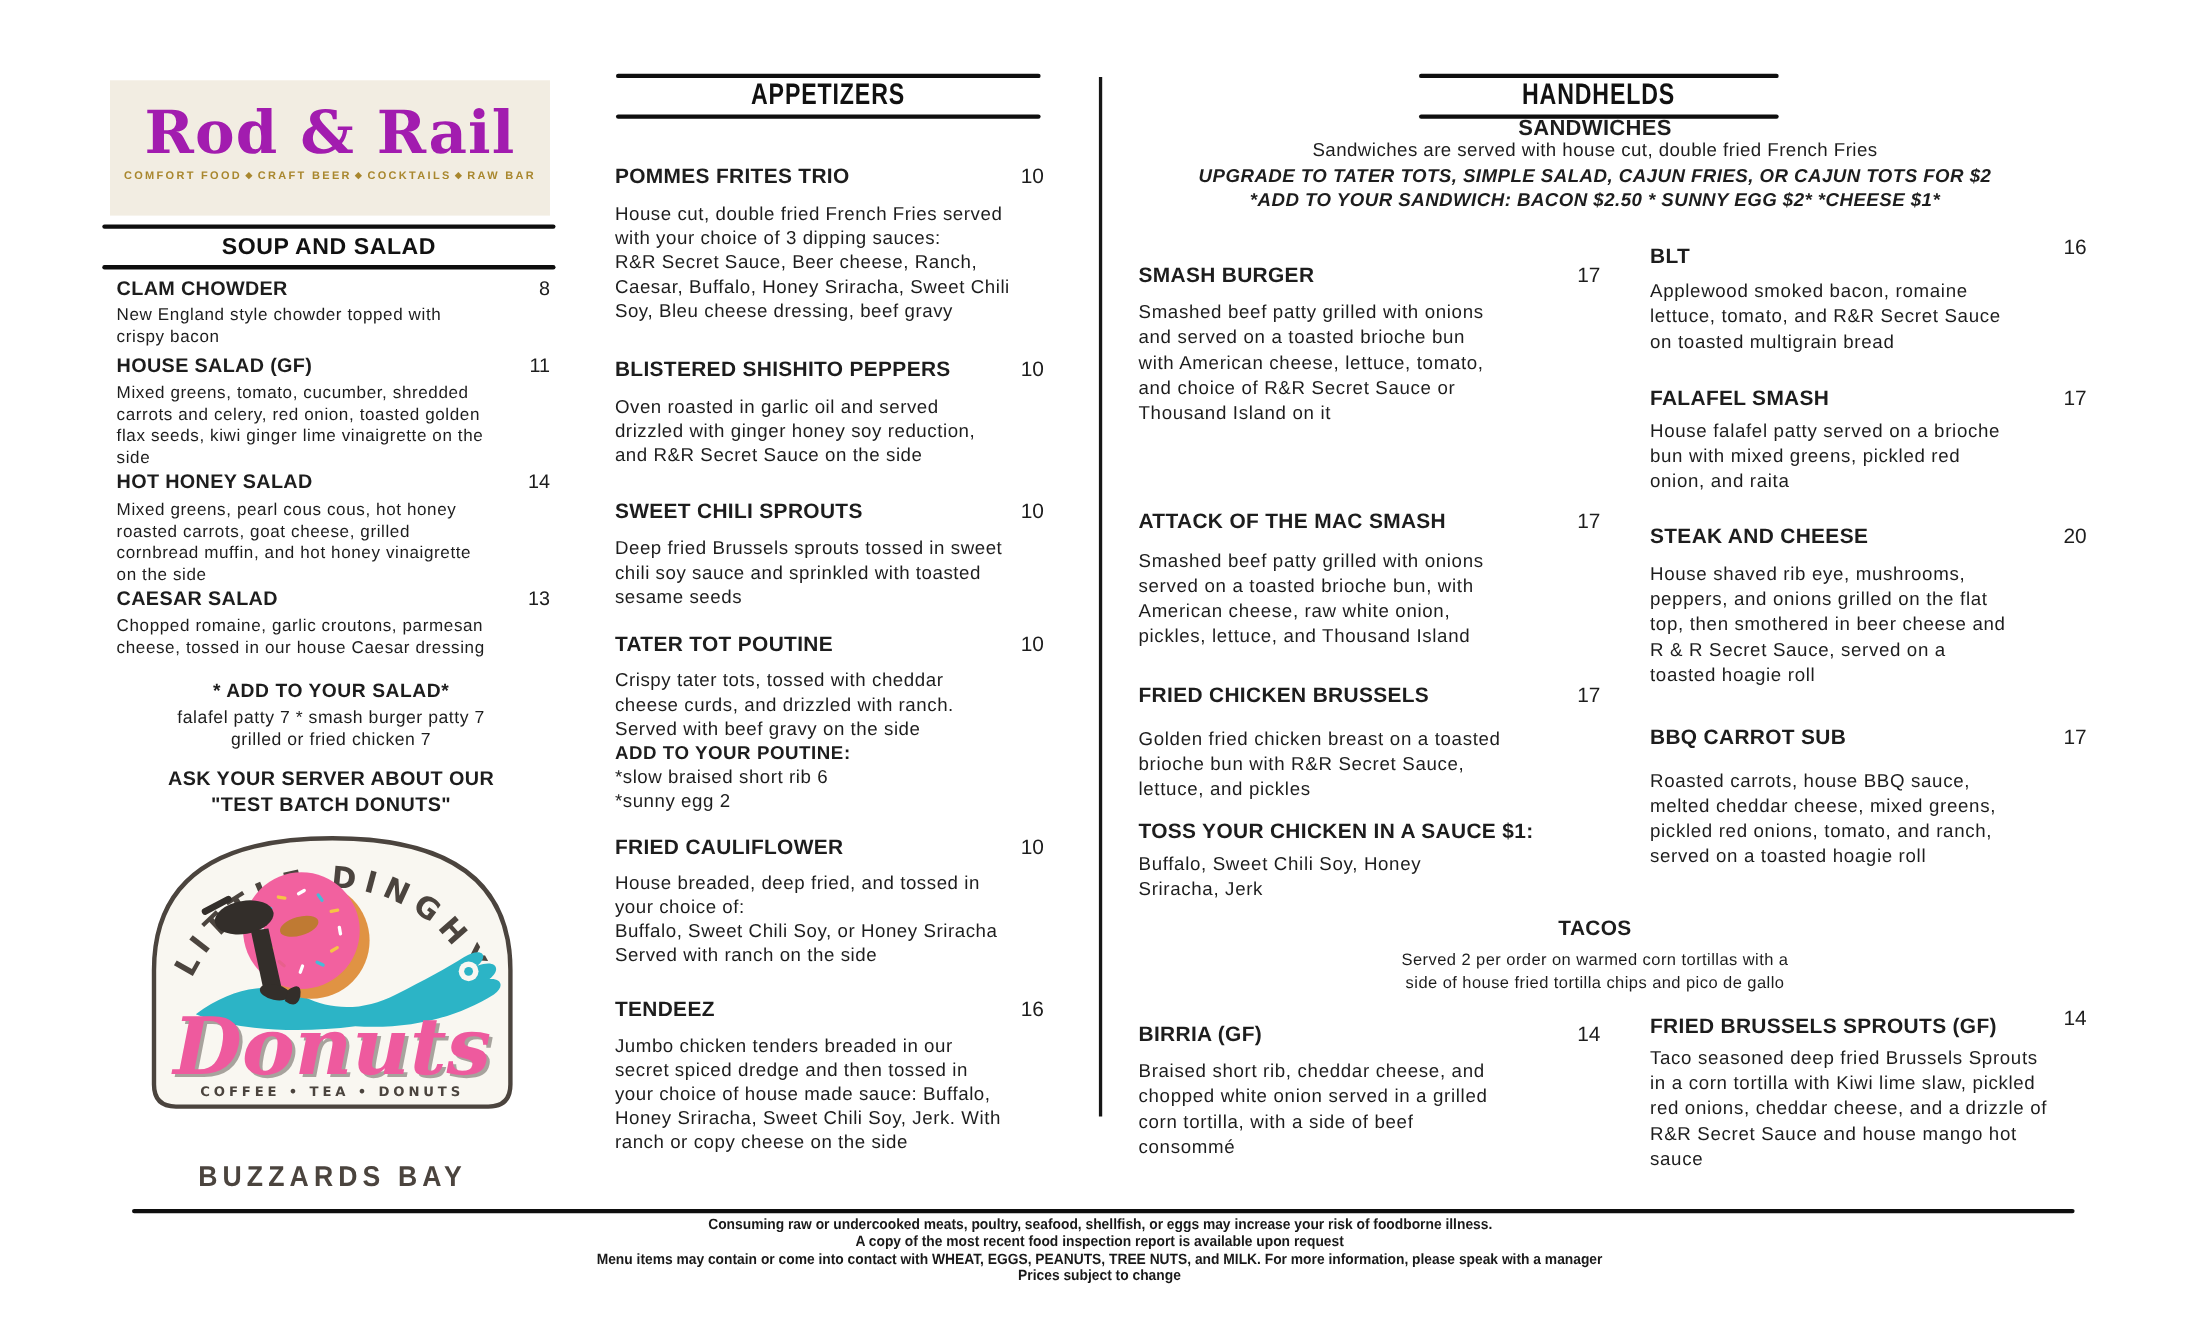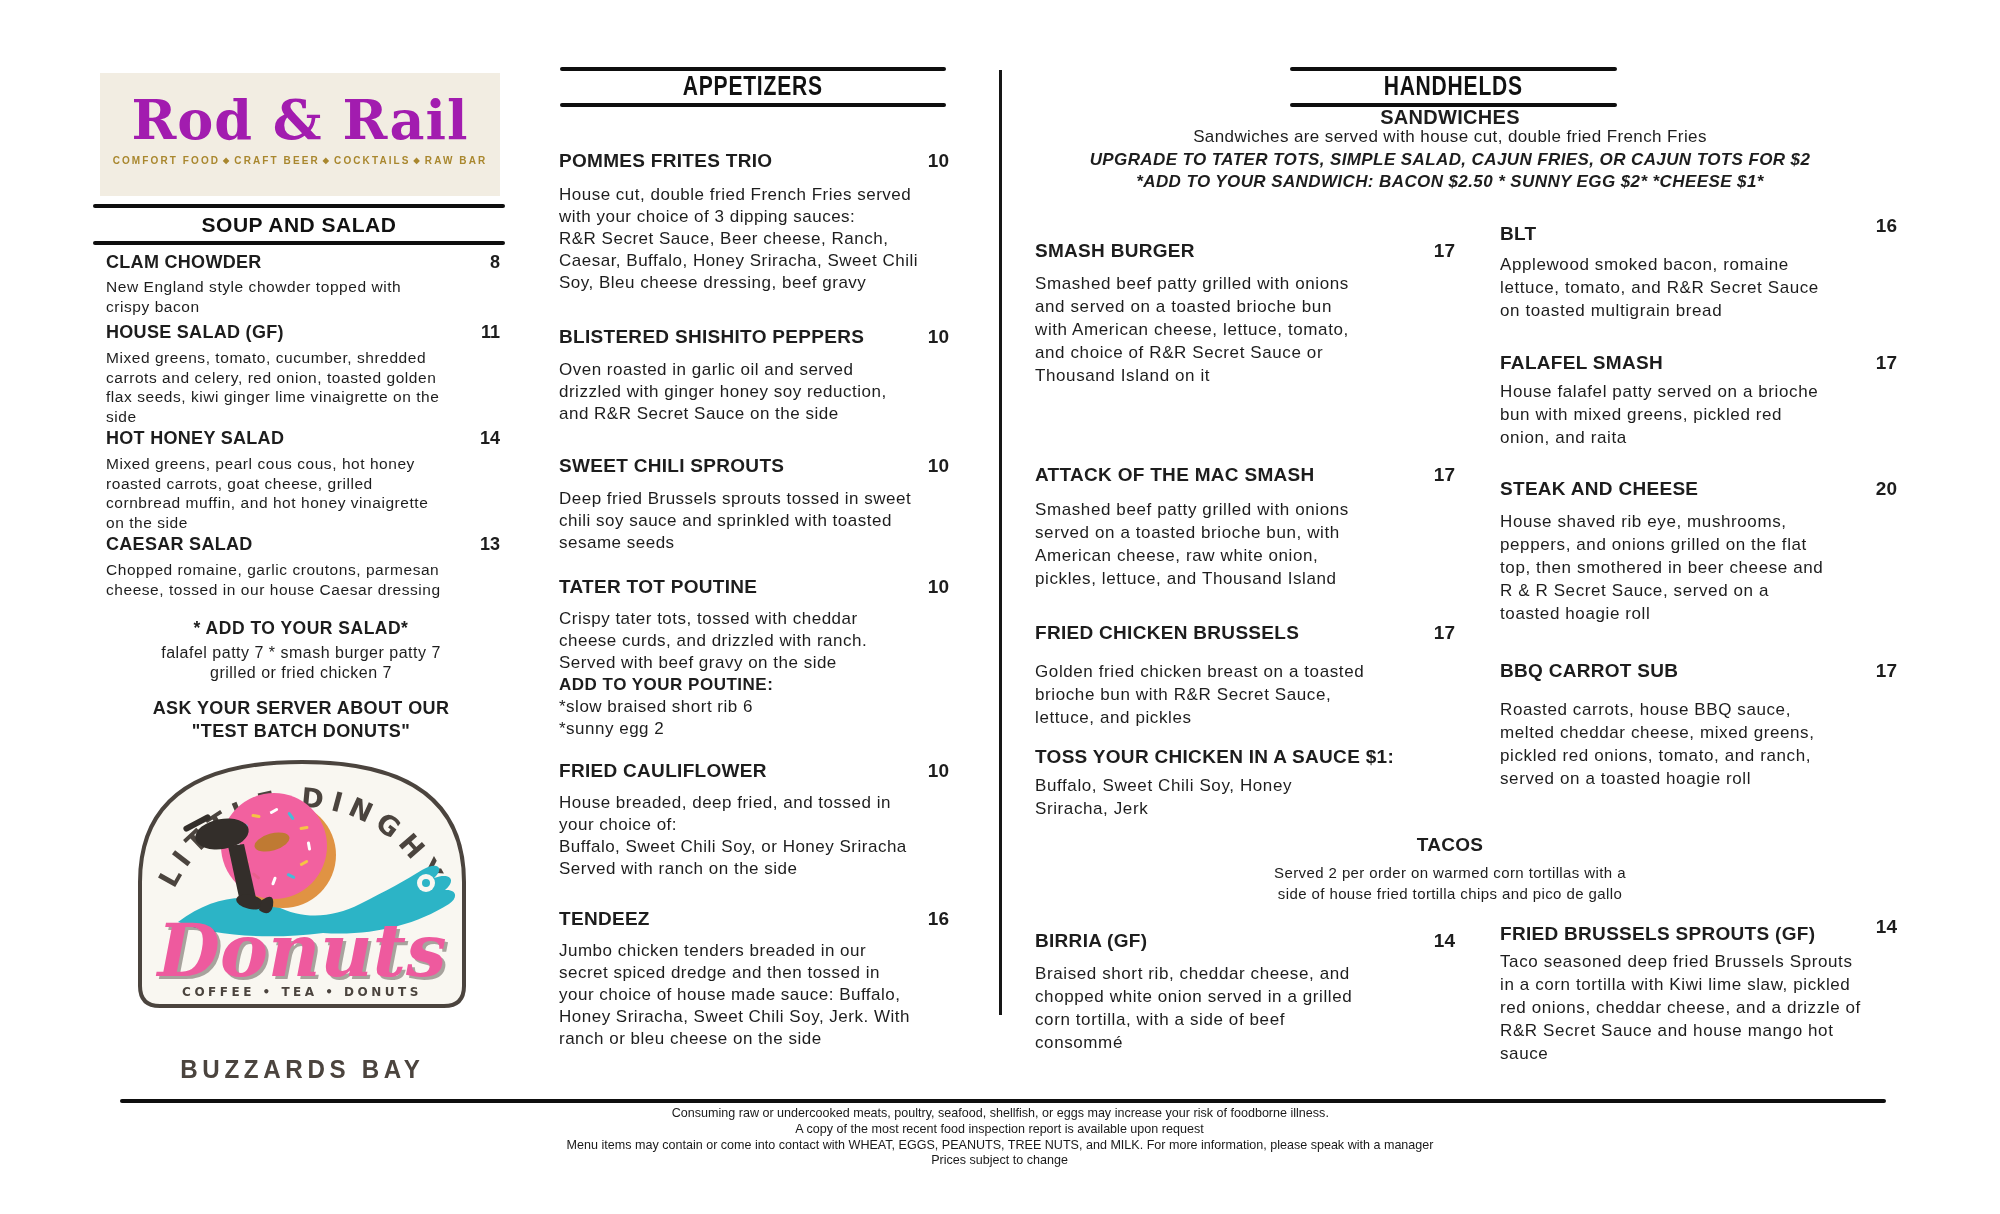--- a/index.html
+++ b/index.html
@@ -17,39 +17,39 @@
   .sec-hdr{position:absolute;text-align:center;}
   .sec-hdr .bar{height:4px;background:#0e0e0e;border-radius:2px;}
   .sec-title{font-weight:bold;font-size:21px;line-height:33px;letter-spacing:0.5px;color:#111;}
   .cond{display:inline-block;transform:scaleX(0.78);transform-origin:center;font-size:27px;letter-spacing:1px;}
   .cond92{display:inline-block;transform:scaleX(0.93);transform-origin:center;}
 
   
   .mi{position:absolute;}
   .mi-head{display:flex;justify-content:space-between;align-items:flex-start;}
   .mi-name{font-weight:bold;font-size:19px;line-height:26px;letter-spacing:0.3px;}
-  .mi-price{font-weight:bold;font-size:19px;line-height:26px;text-align:right;}
+  .mi-price{font-weight:normal;font-size:19px;line-height:26px;text-align:right;}
   .mi-desc{font-size:17px;line-height:22px;letter-spacing:0.5px;white-space:pre-line;}
   .desc-bold{font-weight:bold;font-size:17px;line-height:22px;letter-spacing:0.5px;}
 
   .left-col .mi-name{font-size:18px;line-height:24px;}
   .left-col .mi-price{font-size:18px;line-height:24px;}
   .left-col .mi-desc{font-size:15.5px;line-height:19.5px;letter-spacing:0.55px;}
 
   .sand .mi-desc{line-height:23px;letter-spacing:0.6px;}
   .price-up{transform:translateY(-8px);}
 
   .centerblock{position:absolute;text-align:center;}
   .note-reg{font-size:17px;line-height:20px;letter-spacing:0.4px;}
   .note-bold{font-weight:bold;font-size:17px;line-height:22px;letter-spacing:0.4px;font-style:italic;}
 
   .vdivider{position:absolute;left:999px;top:70px;width:3px;height:945px;background:#161616;}
   .footrule{position:absolute;left:120px;top:1099px;width:1766px;height:4px;background:#0e0e0e;border-radius:2px;}
   .footer{position:absolute;left:300px;top:1105px;width:1400px;text-align:center;}
-  .footer div{font-size:13.5px;font-weight:normal;line-height:15.8px;color:#191919;}
+  .footer div{font-size:13.5px;font-weight:bold;line-height:15.8px;color:#191919;}
 
   .buzzards{position:absolute;left:118px;top:1054px;width:368px;text-align:center;
             font-weight:bold;font-size:26px;letter-spacing:5px;color:#4b443e;}
 </style>
 </head>
 <body>
 
 <div class="page">
 
   <div class="logo-box">
@@ -198,21 +198,21 @@
       </div>
     <div class="mi-desc" style="width:356px;margin-top:8px">House breaded, deep fried, and tossed in your choice of:
 Buffalo, Sweet Chili Soy, or Honey Sriracha
 Served with ranch on the side</div>
   </div>
   <div class="mi" style="left:559px;top:906px;width:390px">
     <div class="mi-head">
         <span class="mi-name">TENDEEZ</span>
         <span class="mi-price">16</span>
       </div>
-    <div class="mi-desc" style="width:356px;margin-top:8px">Jumbo chicken tenders breaded in our secret spiced dredge and then tossed in your choice of house made sauce: Buffalo, Honey Sriracha, Sweet Chili Soy, Jerk. With ranch or bleu cheese on the side</div>
+    <div class="mi-desc" style="width:356px;margin-top:8px">Jumbo chicken tenders breaded in our secret spiced dredge and then tossed in your choice of house made sauce: Buffalo, Honey Sriracha, Sweet Chili Soy, Jerk. With ranch or copy cheese on the side</div>
   </div>
 
   <div class="vdivider"></div>
 
   <div class="sec-hdr" style="left:1290px;top:67px;width:327px">
     <div class="bar"></div>
     <div class="sec-title" style="line-height:30px"><span class="cond">HANDHELDS</span></div>
     <div class="bar"></div>
   </div>
 

